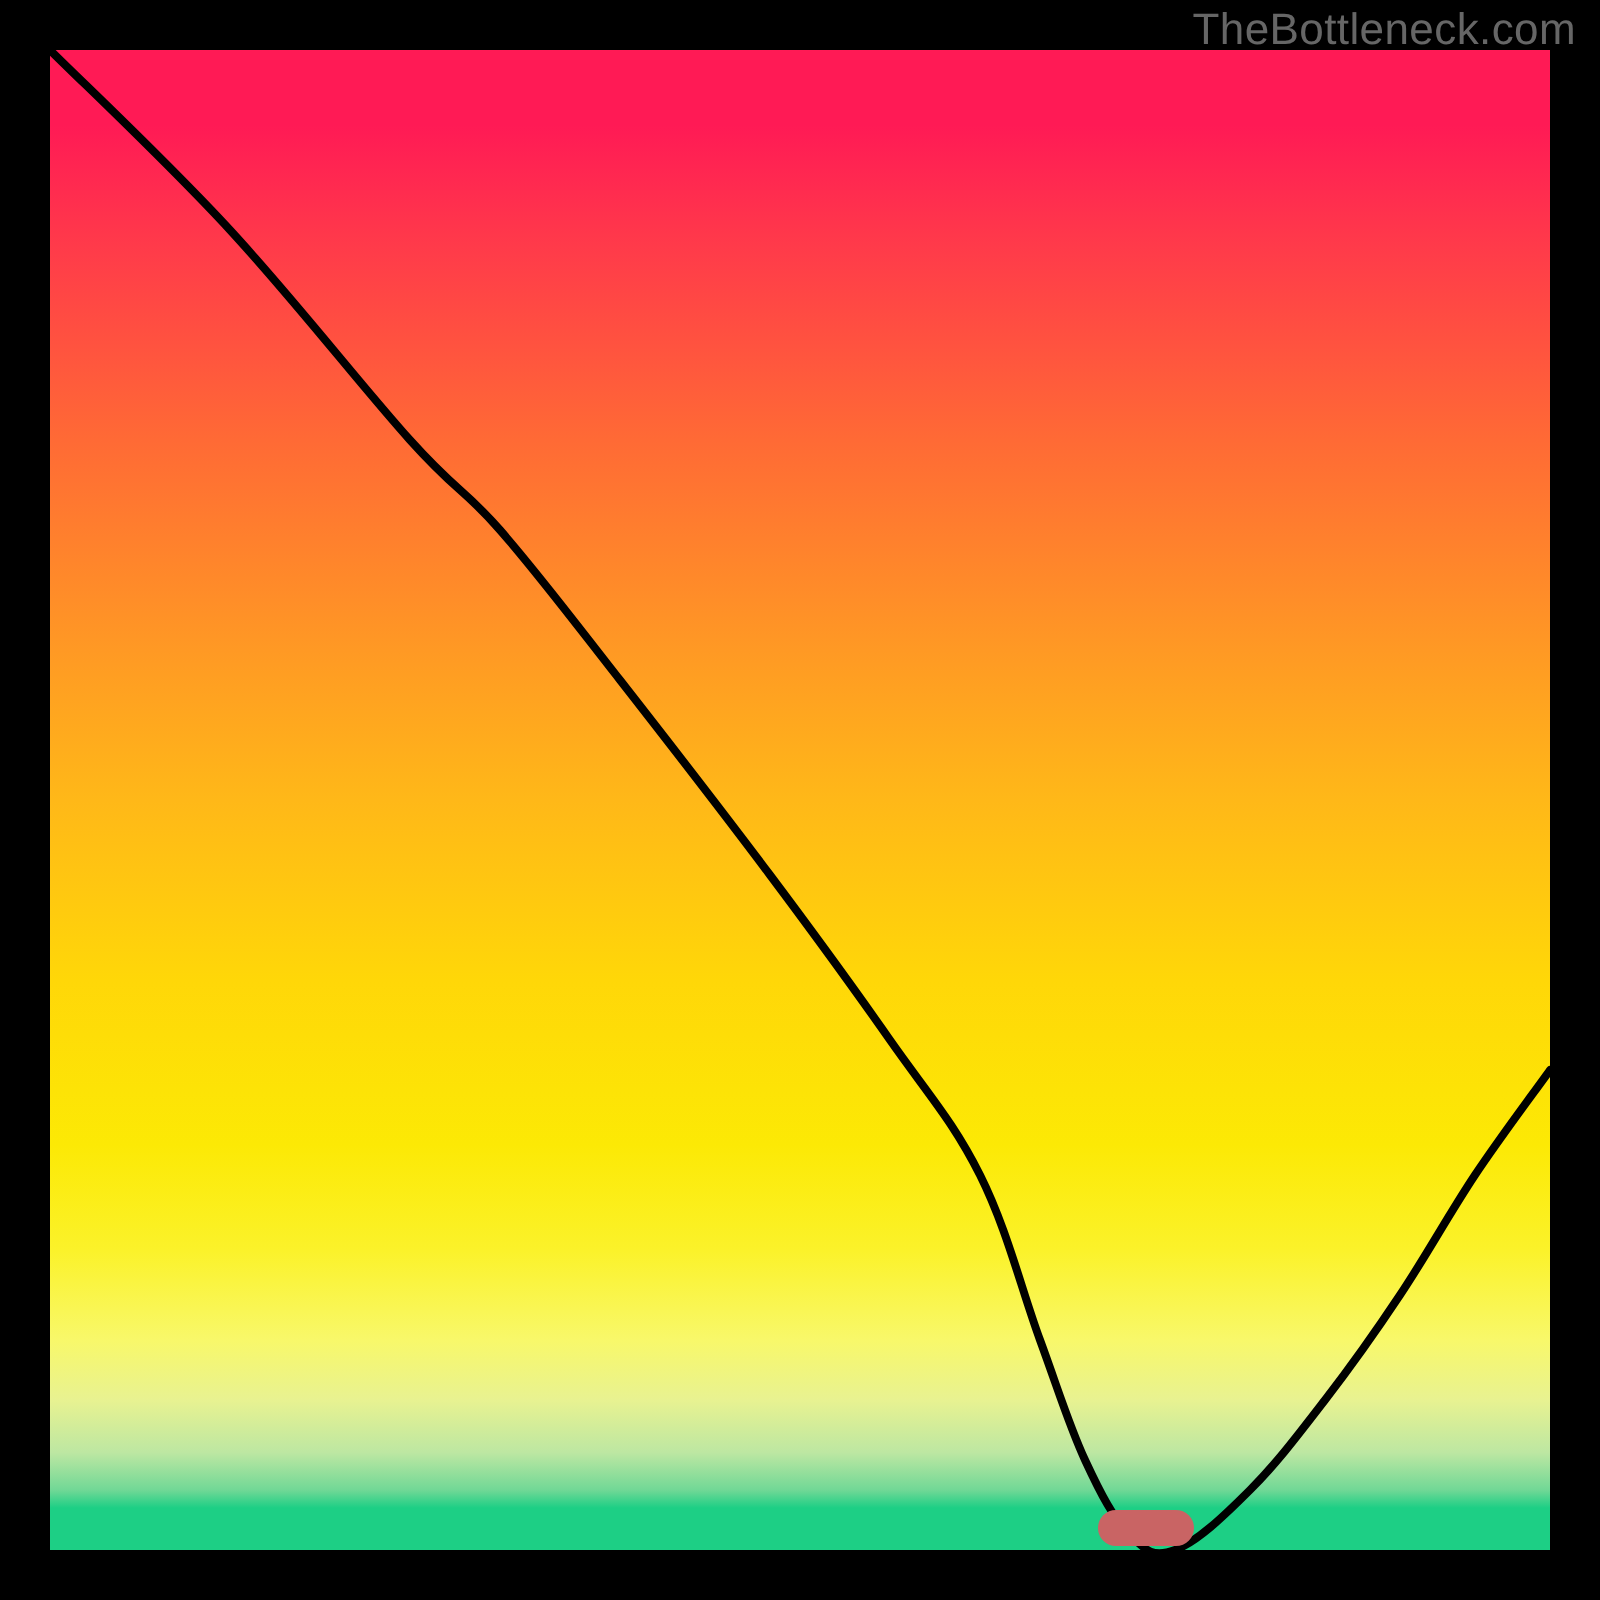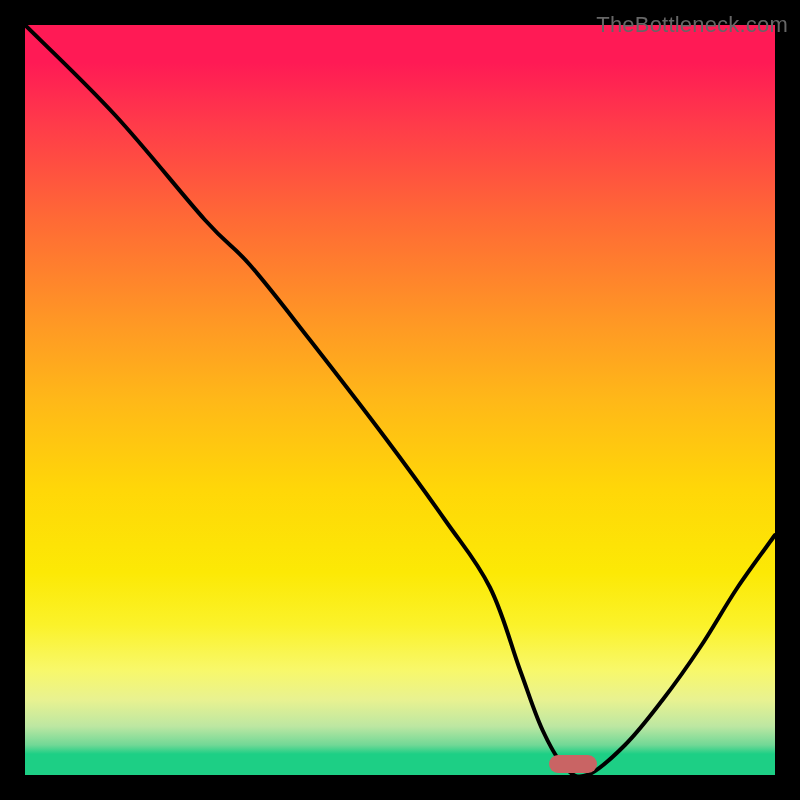--- a/index.html
+++ b/index.html
@@ -7,21 +7,21 @@
     padding: 0;
     background: #fff;
     width: 800px;
     height: 800px;
     overflow: hidden;
     position: relative;
     font-family: Arial, Helvetica, sans-serif;
   }
   .watermark {
     position: absolute;
-    top: 12px;
+    top: 2px;
     right: 12px;
     color: #666;
     font-size: 22px;
     letter-spacing: 0.2px;
     z-index: 10;
     font-weight: 400;
     text-align: right;
   }
   .frame {
     position: absolute;

